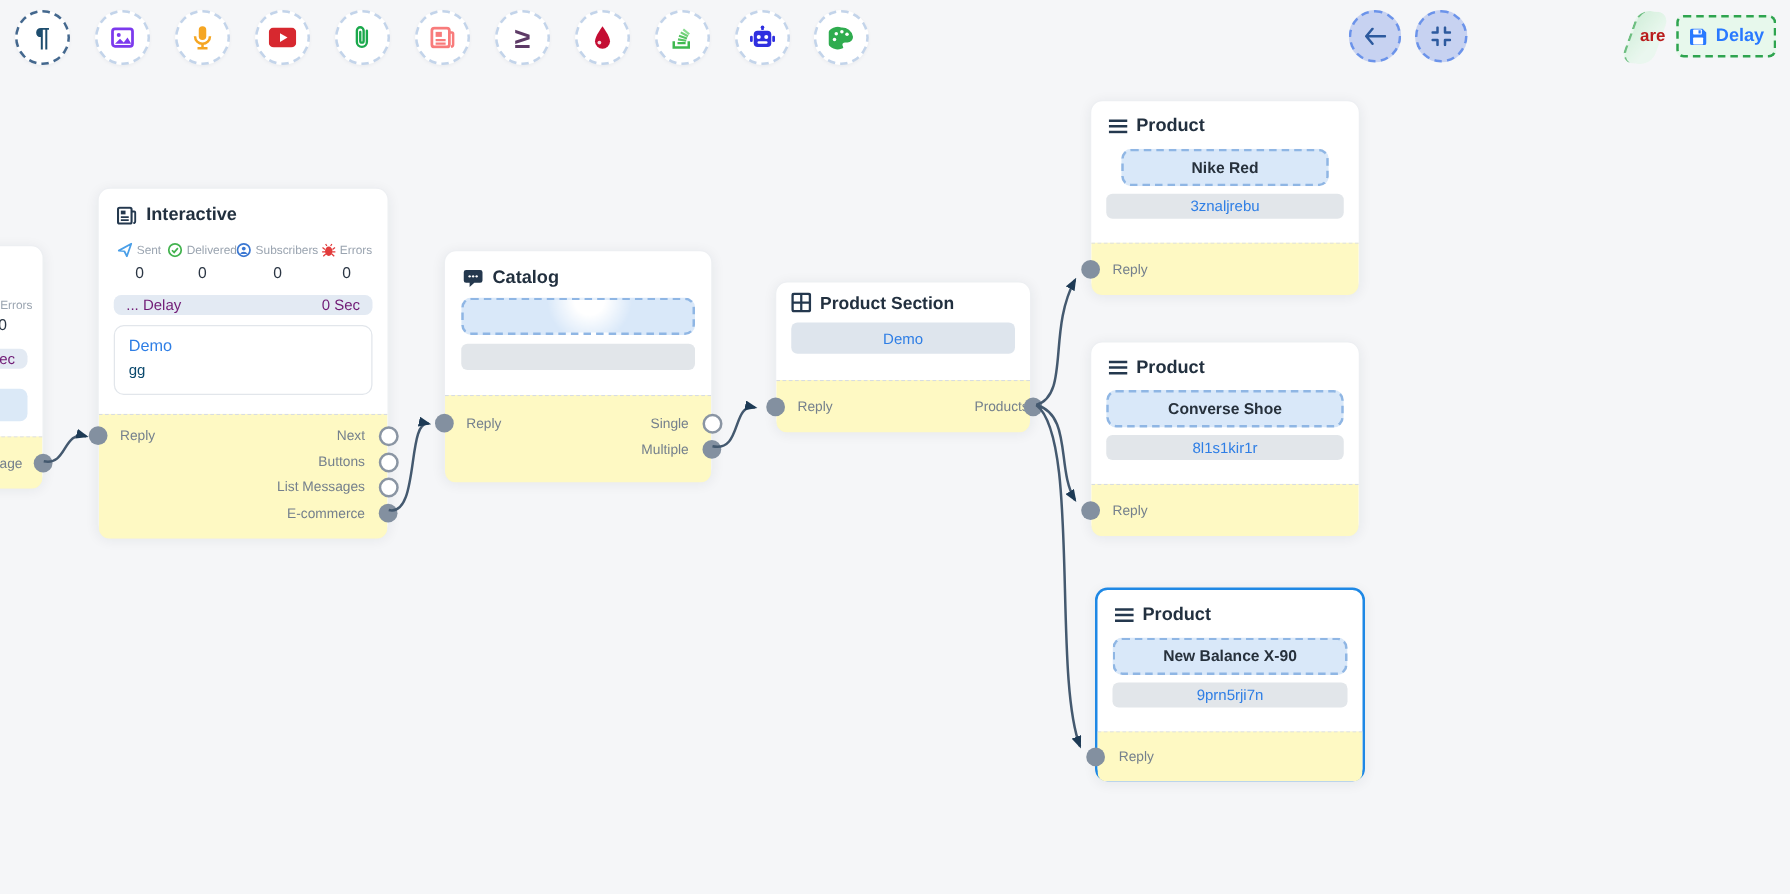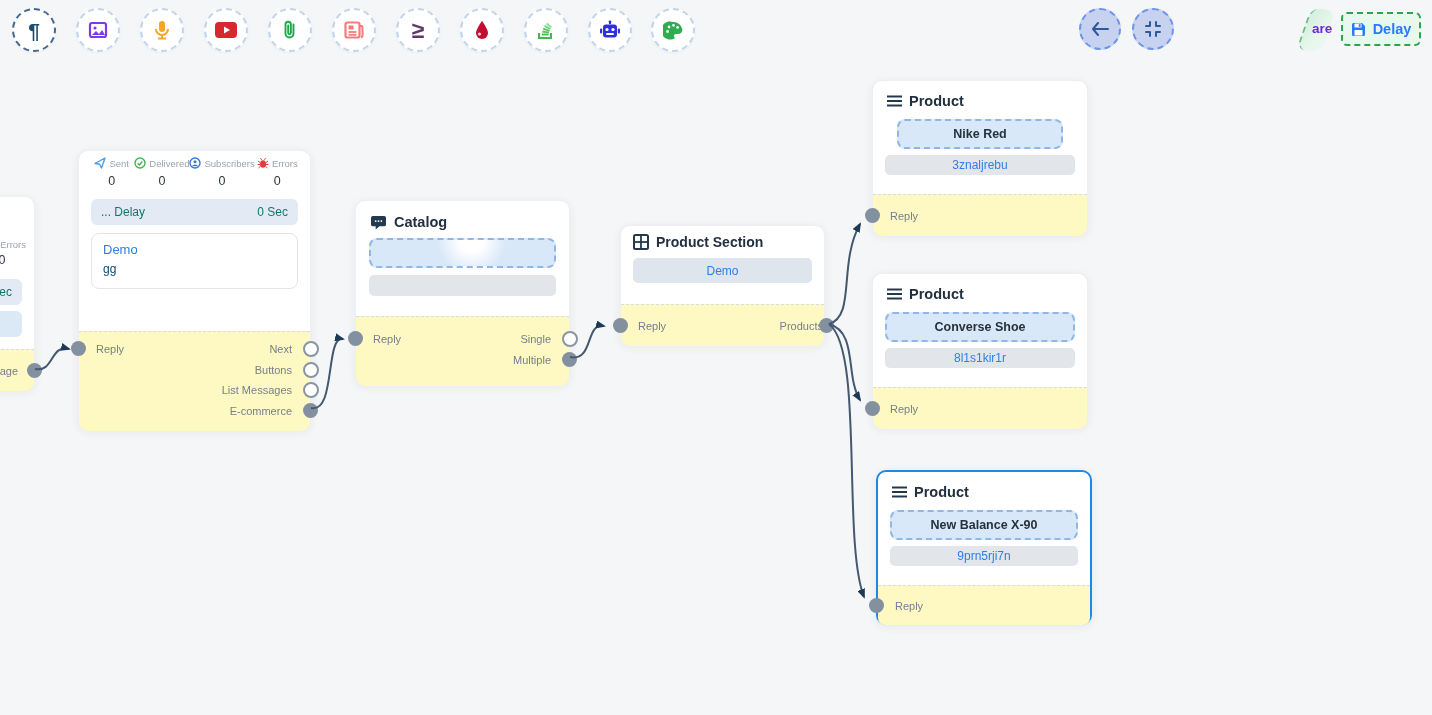--- a/index.html
+++ b/index.html
@@ -17,21 +17,21 @@
           background:#c7d2f1; border:2px dashed #6b93ea; display:flex; align-items:center;
           justify-content:center; cursor:pointer; }
 
   .save-btn { position:absolute; top:12px; left:1341px; width:80px; height:34px;
           background:#e7f8ec; border:2px dashed #2ea44f; border-radius:6px; display:flex;
           align-items:center; justify-content:center; gap:7px; color:#2979ff;
           font-size:14.5px; font-weight:700; cursor:pointer; }
   .share-swoosh { position:absolute; top:9px; left:1303px; width:26px; height:42px;
           background:linear-gradient(115deg,#cdeeD6,#e9f8ee 70%); border-left:2px dashed #57b56d;
           border-radius:10px; transform:skewX(-14deg) rotate(6deg); opacity:.85; }
-  .share-partial-text { position:absolute; top:21px; left:1312px; color:#6d28d9;
+  .share-partial-text { position:absolute; top:21px; left:1312px; color:#b91c1c;
           font-size:13.5px; font-weight:600; }
 
   
   .node { position:absolute; background:#fff; border:1px solid #edeff2; border-radius:10px;
           box-shadow:0 2px 10px rgba(25,39,60,.07); }
   .node.selected { border:2px solid #1e88e5; }
   .nheader { display:flex; align-items:center; gap:7px; padding:13px 14px 8px;
           font-size:14.5px; font-weight:700; color:#22303f; }
   .nfooter { position:absolute; left:0; right:0; bottom:0; background:#fef9c3;
           border-top:1px dashed #d7dce2; border-radius:0 0 9px 9px; }
@@ -39,23 +39,23 @@
   .handle-dot  { position:absolute; width:15px; height:15px; border-radius:50%; background:#8390a0; }
   .handle-ring { position:absolute; width:16px; height:16px; border-radius:50%;
                  border:2.5px solid #8a95a3; background:#fff; }
 
   
   .stats { display:flex; justify-content:space-between; padding:6px 10px 0; }
   .stat { flex:1; text-align:center; }
   .stat-top { display:flex; align-items:center; justify-content:center; gap:3px;
               font-size:9.5px; color:#9aa4b0; white-space:nowrap; }
   .stat-val { margin-top:5px; font-size:12.5px; color:#2b3644; }
-  .delay-row { margin:11px 12px 0; height:26px; background:#e3eaf3; border-radius:6px;
+  .delay-row { margin:11px 12px 0; height:16px; background:#e3eaf3; border-radius:6px;
                display:flex; justify-content:space-between; align-items:center; padding:0 10px;
-               color:#0f766e; font-size:12px; }
+               color:#701a75; font-size:12px; }
   .msg-box { margin:8px 12px 0; border:1px solid #e2e6eb; border-radius:8px; padding:8px 11px 12px; }
   .msg-title { color:#2e7ee5; font-size:13px; }
   .msg-body { margin-top:5px; color:#0c4a6e; font-size:12px; }
 
   .dash-box { border:2px dashed #8fb6e4; background:#d9e8f9; border-radius:8px;
               display:flex; align-items:center; justify-content:center;
               font-size:12.5px; font-weight:600; color:#27313c; }
   .gray-box { background:#e2e6ea; border-radius:5px; display:flex; align-items:center;
               justify-content:center; font-size:12px; color:#2e7ee5; }
 
@@ -180,20 +180,30 @@
       <span>Sec</span>
     </div>
     <div class="abs" style="left:12px; right:12px; top:114px; height:26px; background:#dbe9f7; border-radius:6px;"></div>
     <div class="nfooter" style="top:152px; height:42px;">
       <span class="port-label abs" style="right:16px; top:15px;">Message</span>
       <span class="handle-dot" style="right:-8px; top:13px;"></span>
     </div>
   </div>
 
   <div class="node" style="left:78px; top:150px; width:233px; height:280px;">
+    <div class="nheader">
+      <svg width="17" height="15" viewBox="0 0 20 18">
+        <rect x="1.5" y="1.5" width="13" height="15" rx="1.5" fill="none" stroke="#24384e" stroke-width="2"></rect>
+        <rect x="4.2" y="4.2" width="4.5" height="3.6" fill="#24384e"></rect>
+        <line x1="4.2" y1="10.5" x2="11.8" y2="10.5" stroke="#24384e" stroke-width="1.6"></line>
+        <line x1="4.2" y1="13.3" x2="11.8" y2="13.3" stroke="#24384e" stroke-width="1.6"></line>
+        <path d="M14.8 5h2.2a1 1 0 011 1v8.3a1.8 1.8 0 01-1.8 1.8" fill="none" stroke="#24384e" stroke-width="1.8"></path>
+      </svg>
+      <span>Interactive</span>
+    </div>
     <div class="stats">
       <div class="stat">
         <div class="stat-top">
           <svg width="12" height="12" viewBox="0 0 12 12">
             <path d="M1 6.5L11 1 7.5 11 5.5 7z" fill="none" stroke="#4a9fe8" stroke-width="1.4" stroke-linejoin="round"></path>
           </svg>
           <span>Sent</span>
         </div>
         <div class="stat-val">0</div>
       </div>

